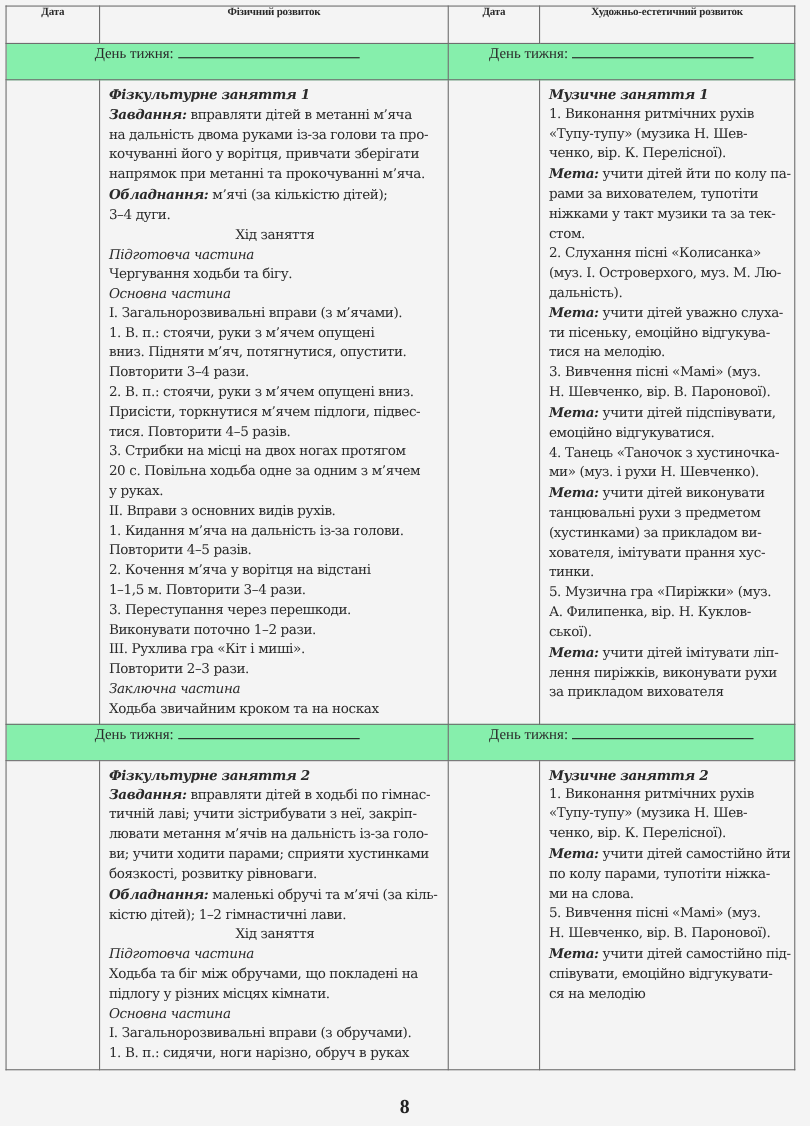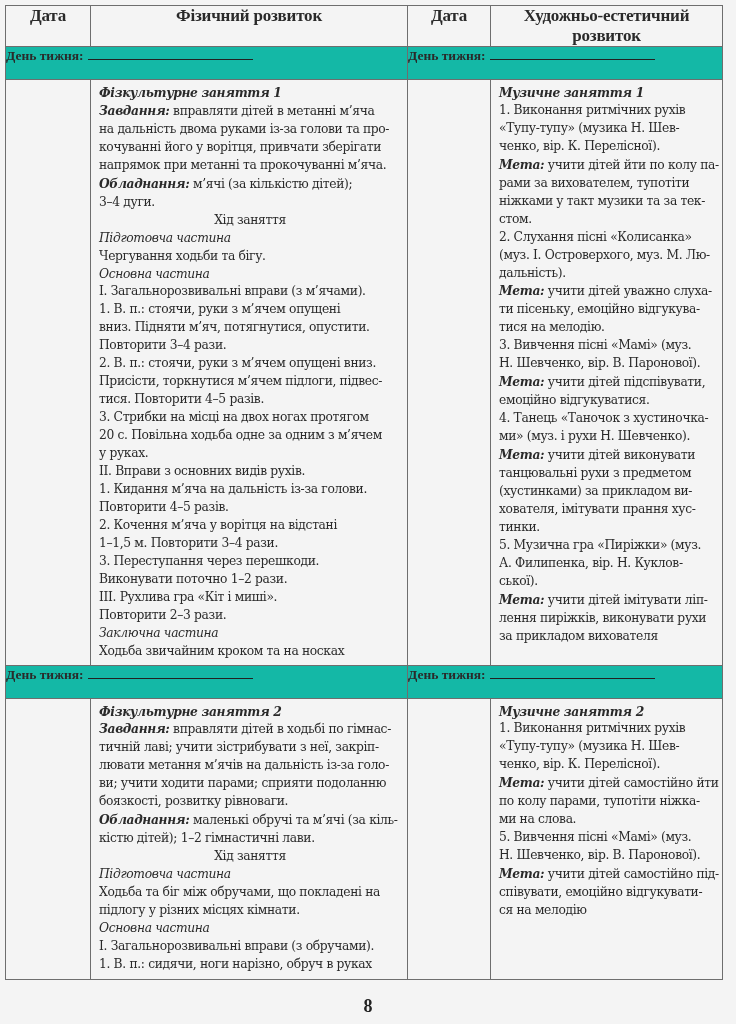--- a/index.html
+++ b/index.html
@@ -1,21 +1,21 @@
 <!DOCTYPE html>
 <html><head>
 <meta charset="utf-8">
 <style>
   html, body { margin:0; padding:0; }
   body { width:736px; height:1024px; background:#f4f4f4; position:relative; overflow:hidden;
          font-family:"DejaVu Serif", serif; color:#2a2a2a; }
   table.plan { position:absolute; left:5px; top:5px; width:717px; border-collapse:collapse; table-layout:fixed; }
   table.plan td, table.plan th { border:1.5px solid #6e6e6e; padding:0; vertical-align:top; }
-  th.hd { height:33px; font-family:"Liberation Serif", serif; font-weight:bold; font-size:17px; text-align:center; vertical-align:middle; letter-spacing:-0.2px; }
-  td.gray { background:#14b8a6; height:32px; vertical-align:middle; font-family:"Liberation Serif", serif; font-weight:bold; font-size:13.5px; }
+  th.hd { height:33px; font-family:"Liberation Serif", serif; font-weight:bold; font-size:10px; text-align:center; vertical-align:middle; letter-spacing:-0.2px; }
+  td.gray { background:#86efac; height:32px; text-align:center; vertical-align:middle; font-family:"Liberation Serif", serif; font-weight:normal; font-size:13.5px; }
   .blank { display:inline-block; width:165px; border-bottom:1.5px solid #222; height:12px; margin-left:4px; vertical-align:baseline; }
   .cell { padding:4px 6px 4px 8px; font-size:12.3px; line-height:17.95px; letter-spacing:-0.35px; }
   .cell.r { padding-left:8px; padding-right:4px; }
   .b { font-weight:bold;font-style:italic; }
   .i { font-style:italic; }
   .c { text-align:center; font-weight:normal; }
   .line { display:block; white-space:nowrap; }
   .pnum { position:absolute; top:996px; left:0; width:736px; text-align:center; font-family:"Liberation Serif", serif; font-weight:bold; font-size:18px; color:#222; }
 </style>
 </head>
@@ -129,21 +129,21 @@
       </td>
     </tr>
     <tr style="height:281px">
       <td></td>
       <td>
         <div class="cell">
             <span class="line b">Фізкультурне заняття 2</span>
             <span class="line"><span class="b">Завдання:</span> вправляти дітей в ходьбі по гімнас-</span>
             <span class="line">тичній лаві; учити зістрибувати з неї, закріп-</span>
             <span class="line">лювати метання м’ячів на дальність із-за голо-</span>
-            <span class="line">ви; учити ходити парами; сприяти подоланню</span>
+            <span class="line">ви; учити ходити парами; сприяти хустинками</span>
             <span class="line">боязкості, розвитку рівноваги.</span>
             <span class="line"><span class="b">Обладнання:</span> маленькі обручі та м’ячі (за кіль-</span>
             <span class="line">кістю дітей); 1–2 гімнастичні лави.</span>
             <span class="line c">Хід заняття</span>
             <span class="line i">Підготовча частина</span>
             <span class="line">Ходьба та біг між обручами, що покладені на</span>
             <span class="line">підлогу у різних місцях кімнати.</span>
             <span class="line i">Основна частина</span>
             <span class="line">І. Загальнорозвивальні вправи (з обручами).</span>
             <span class="line">1. В. п.: сидячи, ноги нарізно, обруч в руках</span>

